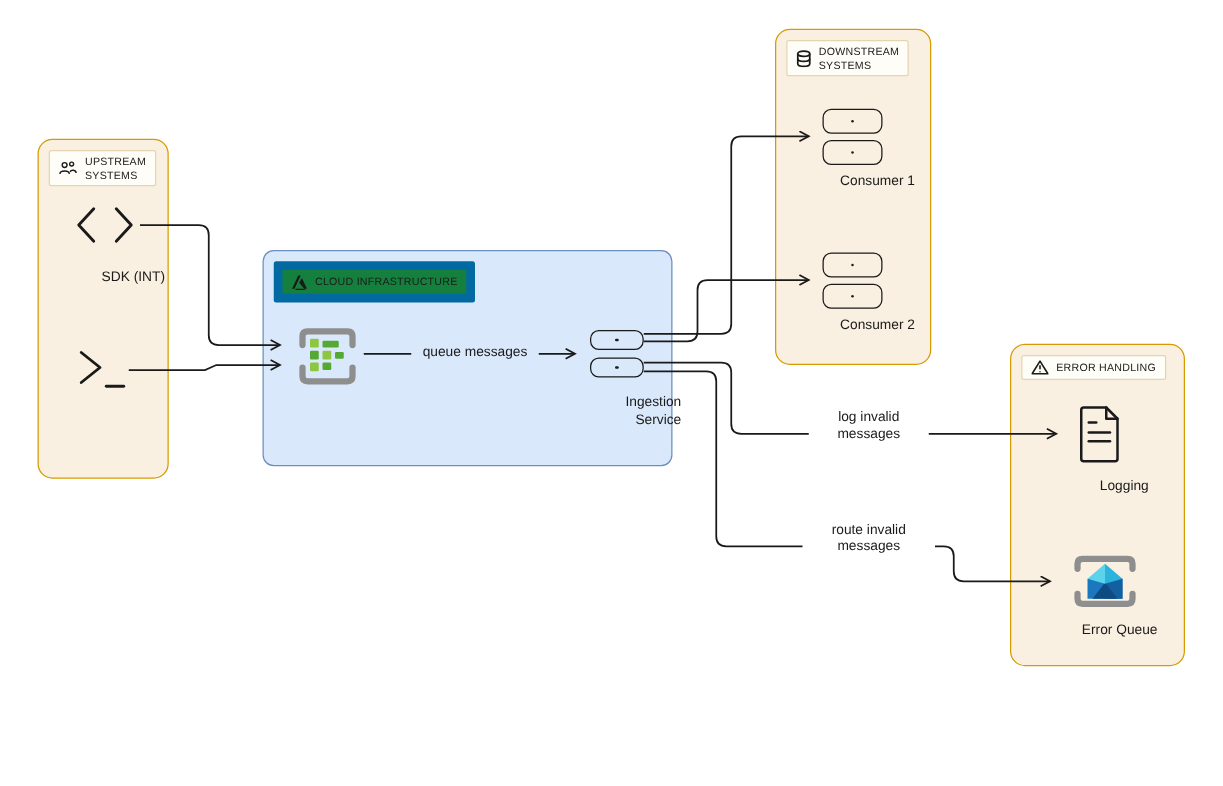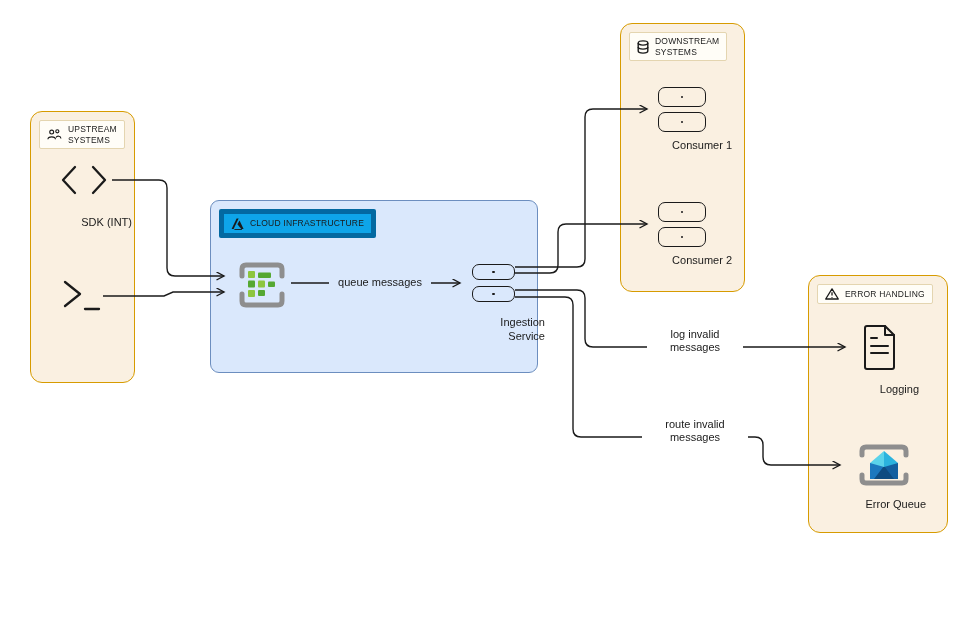--- a/index.html
+++ b/index.html
@@ -10,21 +10,21 @@
   
   .group{position:absolute;border-radius:12px;box-sizing:border-box;z-index:1;}
   .group.orange{background:var(--c-group_orange_fill);border:1.5px solid var(--c-group_orange_border);}
   .group.blue{background:var(--c-cloud_fill);border:1.5px solid var(--c-cloud_border);border-radius:9px;}
   .badge{
     position:absolute;left:8px;top:8px;display:inline-flex;align-items:center;gap:6px;
     padding:3px 7px;border-radius:2px;background:var(--c-badge_fill);
     font-size:8.5px;font-weight:normal;letter-spacing:.2px;line-height:10.5px;white-space:nowrap;
   }
   .badge.orange-badge{border:1px solid #e4d5b0;}
-  .badge.blue-badge{border:5px solid #0369a1;background:#0ea5e9;}
+  .badge.blue-badge{border:7px solid #0369a1;background:#15803d;}
   .badge .ticon{display:inline-flex;flex:none;}
   .nodelabel{
     position:absolute;text-align:right;font-size:11px;line-height:13.5px;z-index:2;
   }
   .mini-rect{
     position:absolute;box-sizing:border-box;border:1.4px solid #1a1a1a;border-radius:7px;
     background:transparent;z-index:2;display:flex;align-items:center;justify-content:center;
   }
   .mini-rect .dot{width:2.6px;height:2.6px;border-radius:50%;background:#1a1a1a;}
   .icon-wrap{position:absolute;z-index:2;display:flex;align-items:center;justify-content:center;}

